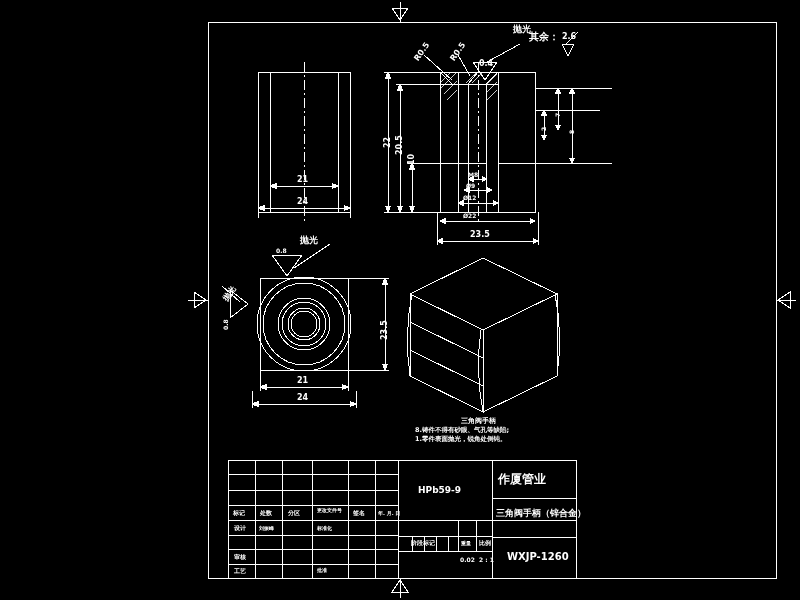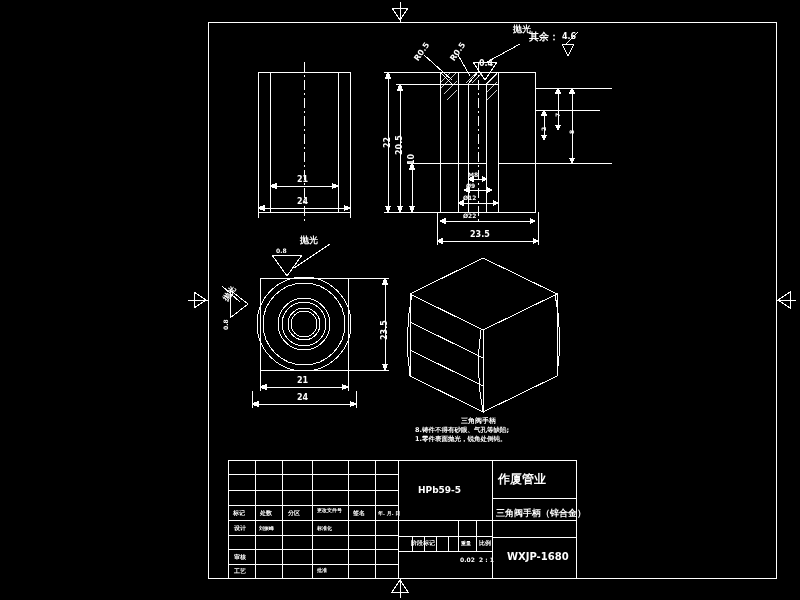--- a/index.html
+++ b/index.html
@@ -246,21 +246,21 @@
       <line x1="476" y1="520" x2="476" y2="551"></line>
       <line x1="492" y1="460" x2="492" y2="578"></line>
 
       <line x1="492" y1="498" x2="576" y2="498"></line>
       <line x1="492" y1="537" x2="576" y2="537"></line>
     </g>
   </g>
 </svg>
 
 <div class="lbl b cn" style="left:529px;top:32px;font-size:10px;">其余：</div>
-<div class="lbl b" style="left:562px;top:33px;font-size:8px;">4.6</div>
+<div class="lbl b" style="left:562px;top:33px;font-size:8px;">2.6</div>
 <div class="lbl b cn" style="left:513px;top:25px;font-size:9px;">抛光</div>
 
 <div class="lbl b rot45" style="left:413px;top:58px;">R0.5</div>
 <div class="lbl b rot45" style="left:449px;top:58px;">R0.5</div>
 <div class="lbl b" style="left:479px;top:60px;">0.4</div>
 
 <div class="lbl b rot90" style="left:384px;top:148px;">22</div>
 <div class="lbl b rot90" style="left:396px;top:155px;">20.5</div>
 <div class="lbl b rot90" style="left:408px;top:165px;">10</div>
 
@@ -296,24 +296,24 @@
 <div class="lbl b cn tiny" style="left:353px;top:510px;">签名</div>
 <div class="lbl b cn tiny5" style="left:378px;top:511px;">年. 月. 日</div>
 
 <div class="lbl b cn tiny" style="left:234px;top:525px;">设计</div>
 <div class="lbl b cn tiny" style="left:234px;top:554px;">审核</div>
 <div class="lbl b cn tiny" style="left:234px;top:568px;">工艺</div>
 <div class="lbl b cn tiny5" style="left:259px;top:526px;">刘振峰</div>
 <div class="lbl b cn tiny5" style="left:317px;top:526px;">标准化</div>
 <div class="lbl b cn tiny5" style="left:317px;top:568px;">批准</div>
 
-<div class="lbl b" style="left:418px;top:486px;font-size:9px;">HPb59-5</div>
+<div class="lbl b" style="left:418px;top:486px;font-size:9px;">HPb59-9</div>
 <div class="lbl b cn tiny" style="left:411px;top:540px;">阶段标记</div>
 <div class="lbl b cn tiny5" style="left:461px;top:541px;">重量</div>
 <div class="lbl b cn tiny" style="left:479px;top:540px;">比例</div>
 <div class="lbl b tiny" style="left:460px;top:557px;">0.02</div>
 <div class="lbl b tiny" style="left:479px;top:557px;">2 : 1</div>
 
 <div class="lbl b cn" style="left:498px;top:473px;font-size:12px;">作厦管业</div>
 <div class="lbl b cn" style="left:496px;top:509px;font-size:9px;">三角阀手柄（锌合金）</div>
-<div class="lbl b" style="left:507px;top:552px;font-size:10px;">WXJP-1680</div>
+<div class="lbl b" style="left:507px;top:552px;font-size:10px;">WXJP-1260</div>
 
 </div>
 
 </body></html>

